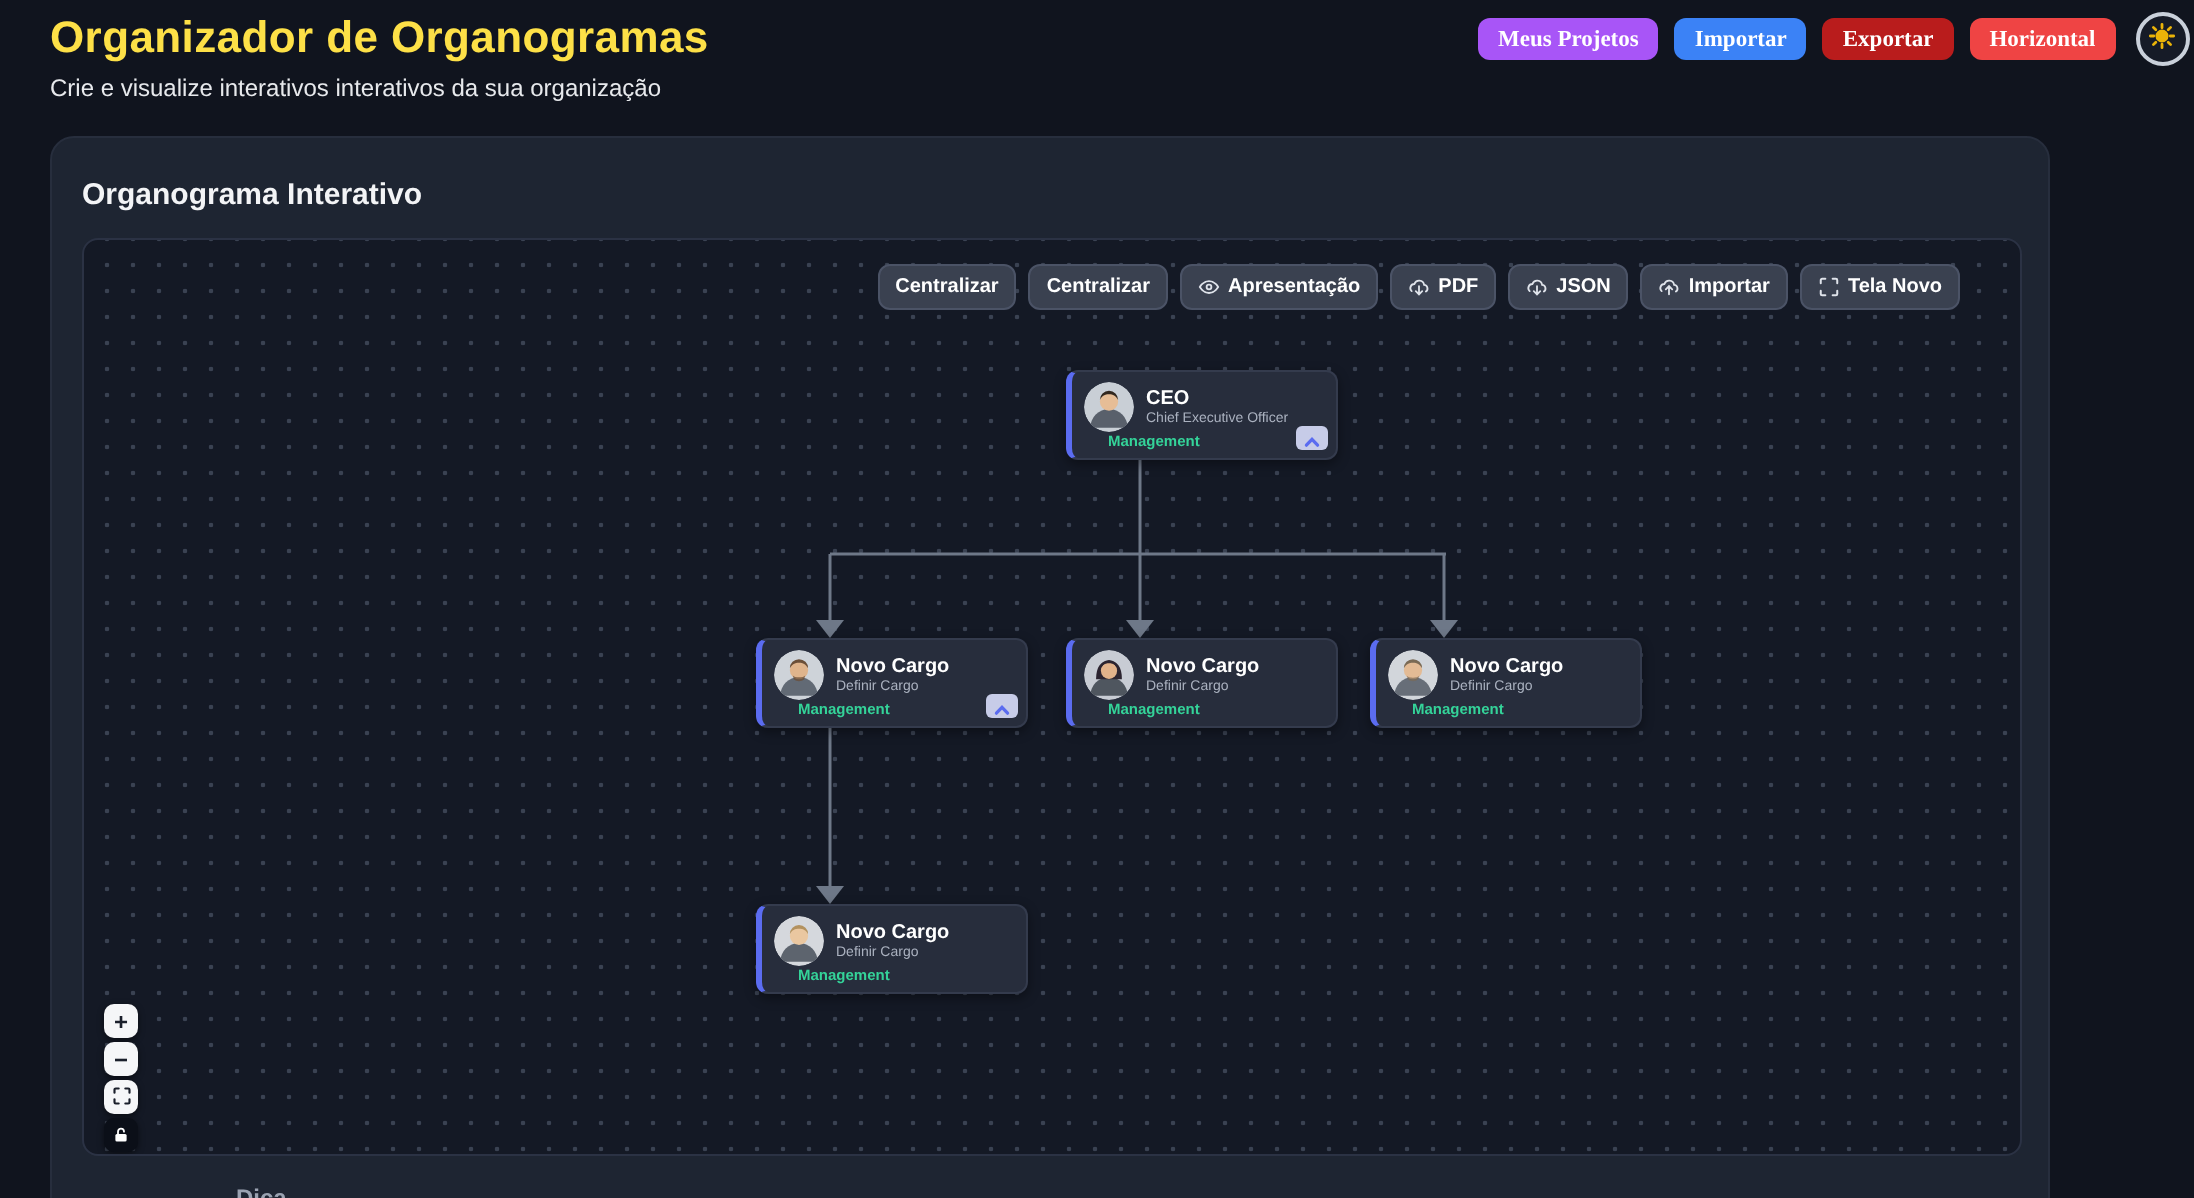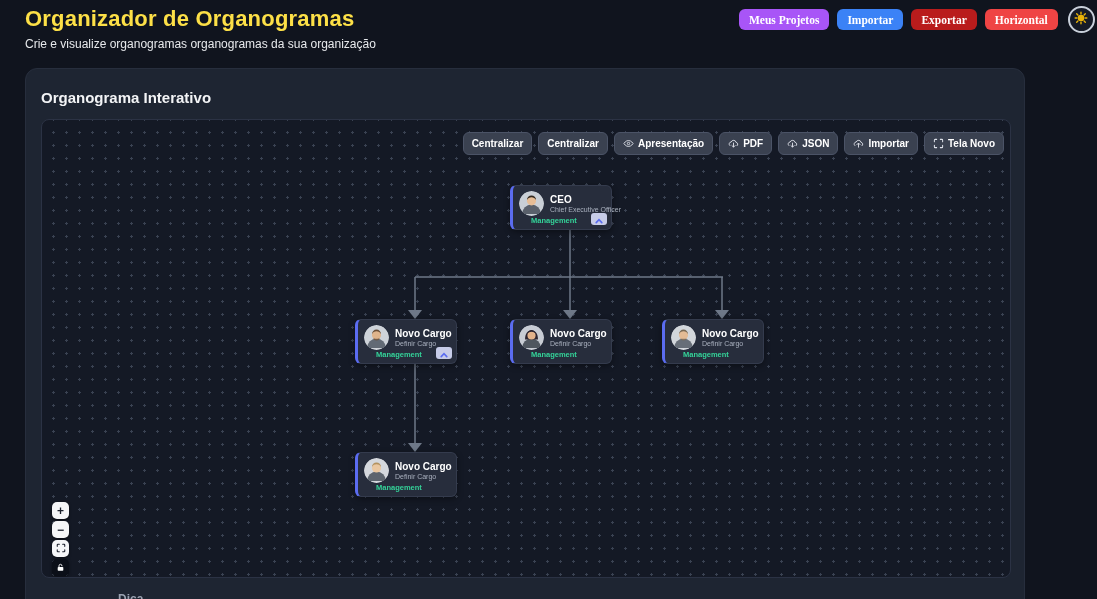--- a/index.html
+++ b/index.html
@@ -20,49 +20,49 @@
 
   
   .panel { position:absolute; left:25px; top:68px; width:1000px; height:560px; background:#1e2532; border:1px solid #272e3d; border-radius:12px; }
   .panel-title { position:absolute; left:15px; top:20px; font-size:15px; font-weight:bold; color:#f3f4f6;text-align:center; }
 
   
   .canvas { position:absolute; left:15px; top:50px; width:970px; height:459px; background:#141925; border:1px solid #2b3244; border-radius:8px; overflow:hidden;
             background-image:radial-gradient(circle,#3a4252 1px,transparent 1.3px); background-size:13px 13px; background-position:5px 6px; }
 
   
-  .flow-toolbar { position:absolute; top:12px; right:6px; display:flex; gap:6px; }
+  .flow-toolbar { position:absolute; top:12px; right:30px; display:flex; gap:6px; }
   .tbtn { height:23px; background:#3a4150; border:1px solid #4b5366; border-radius:6px; color:#fff; font-family:inherit; font-size:10px; font-weight:600; padding:0 8px; display:flex; align-items:center; gap:4px; cursor:pointer; }
   .tbtn svg { display:block; }
 
   
   .edges { position:absolute; inset:0; width:970px; height:459px; pointer-events:none; }
 
   
-  .node { position:absolute; width:102px; height:45px; background:#272d3c; border:1px solid #343b4d; border-left:3px solid #5b6cf0; border-radius:6px; box-shadow:0 2px 6px rgba(0,0,0,.4); cursor:pointer; }
+  .node { position:absolute; width:136px; height:45px; background:#272d3c; border:1px solid #343b4d; border-left:3px solid #5b6cf0; border-radius:6px; box-shadow:0 2px 6px rgba(0,0,0,.4); cursor:pointer;margin-left:23px; }
   .node .avatar { position:absolute; left:6px; top:5px; width:25px; height:25px; border-radius:50%; overflow:hidden; }
   .node .n-title { position:absolute; left:37px; top:8px; font-size:10px; font-weight:bold; color:#ffffff; white-space:nowrap; }
   .node .n-sub { position:absolute; left:37px; top:20px; font-size:7px; color:#aab1bf; white-space:nowrap; }
   .node .n-tag { position:absolute; left:18px; bottom:4px; font-size:7.5px; font-weight:600; color:#34d399; }
   .collapse-btn { position:absolute; right:4px; bottom:4px; width:16px; height:12px; background:#c7cce8; border:none; border-radius:3px; display:flex; align-items:center; justify-content:center; cursor:pointer; padding:0; }
 
   
   .flow-controls { position:absolute; left:10px; top:382px; display:flex; flex-direction:column; gap:2px; }
   .cbtn { width:17px; height:17px; border:none; border-radius:5px; background:#f5f6f8; color:#1a1f2b; font-family:inherit; font-size:12px; font-weight:bold; display:flex; align-items:center; justify-content:center; cursor:pointer; box-shadow:0 1px 3px rgba(0,0,0,.5); padding:0; }
   .cbtn.dark { background:#0b0f18; color:#fff; }
 
   .footer-hint { position:absolute; left:118px; top:592px; font-size:12px; font-weight:600; color:#9aa2b1; }
 </style>
 </head>
 <body>
 
 <div class="screen">
 
   <div class="app-title">Organizador de Organogramas</div>
-  <div class="app-subtitle">Crie e visualize organogramas organogramas da sua organização</div>
+  <div class="app-subtitle">Crie e visualize interativos interativos da sua organização</div>
 
   <div class="header-actions">
     <button class="hbtn purple">Meus Projetos</button>
     <button class="hbtn blue">Importar</button>
     <button class="hbtn green">Exportar</button>
     <button class="hbtn red">Horizontal</button>
     <button class="theme-btn">
       <span>
         <svg width="14" height="14" viewBox="0 0 24 24" fill="none" stroke="#eab308" stroke-width="2.4" stroke-linecap="round">
           <circle cx="12" cy="12" r="4.4" fill="#eab308"></circle>

